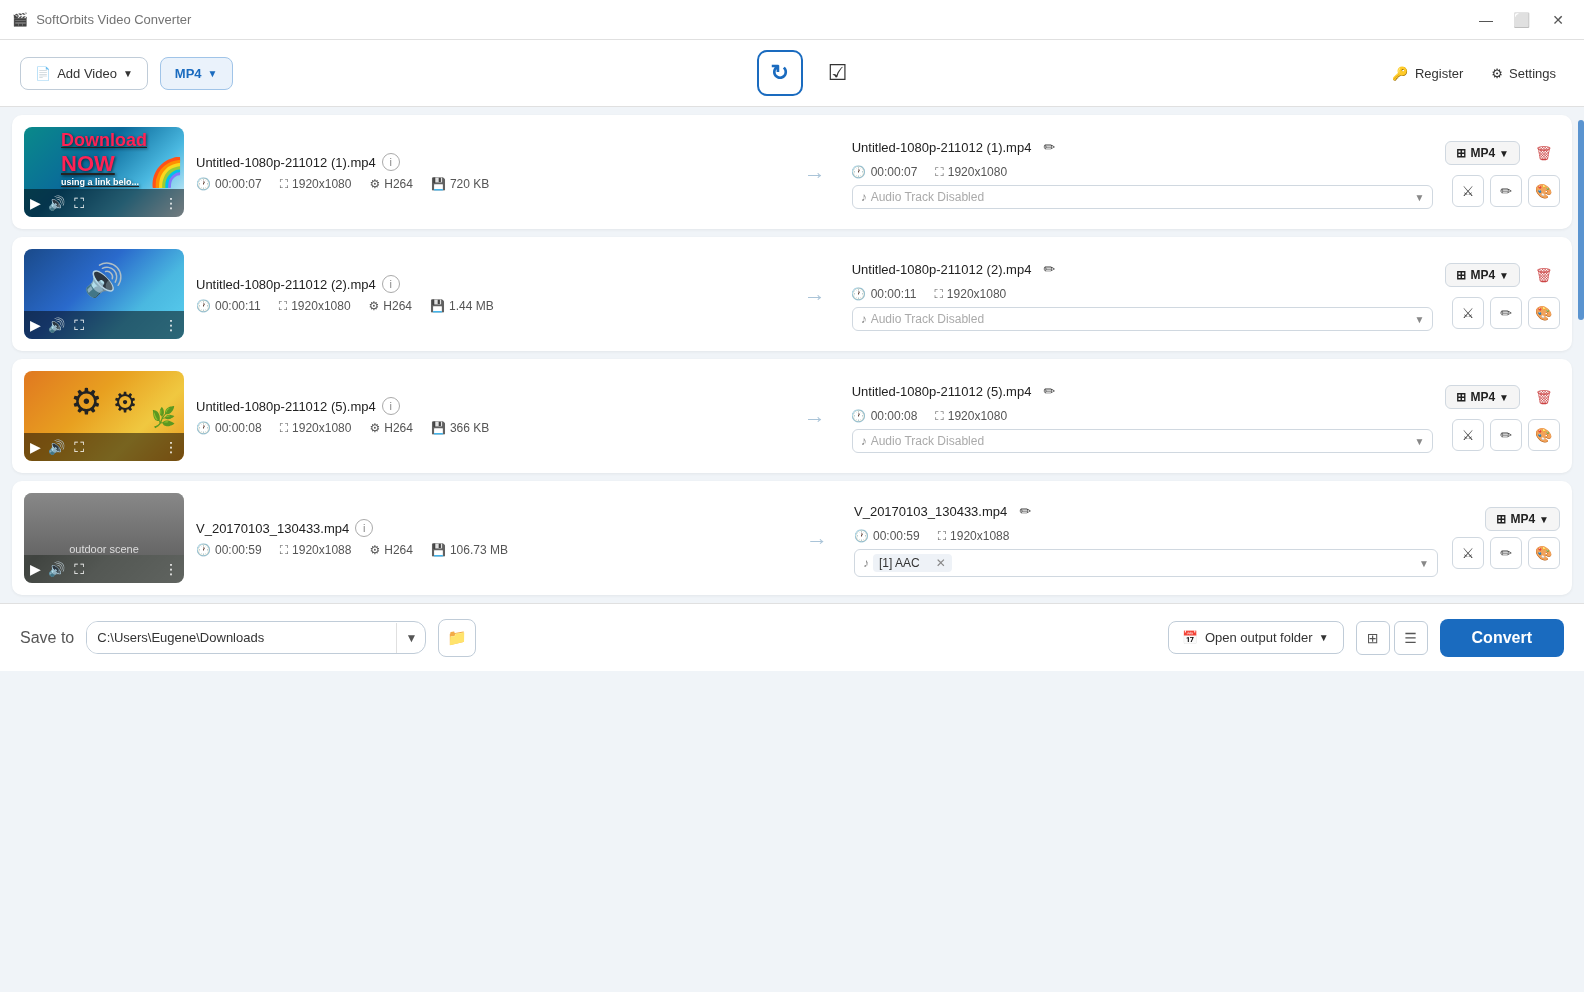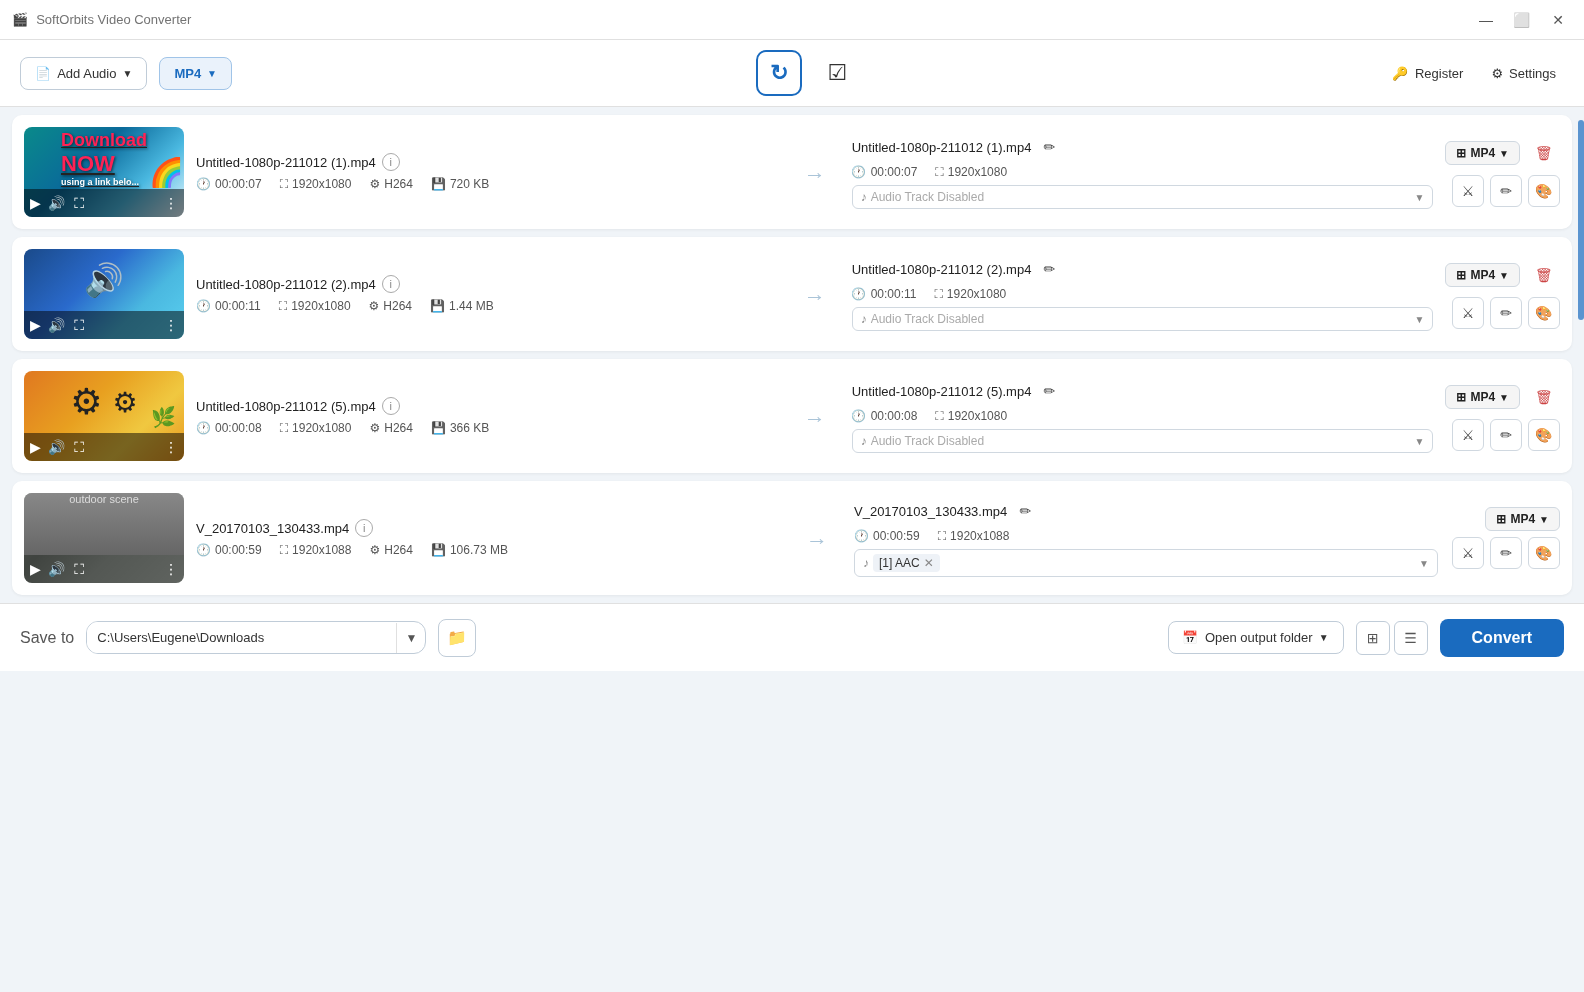--- a/index.html
+++ b/index.html
@@ -73,21 +73,21 @@
     .output-info { flex: 1; min-width: 180px; }
     .output-name { font-size: 13px; font-weight: 500; color: #222; display: flex; align-items: center; gap: 6px; margin-bottom: 6px; }
     .output-meta { display: flex; flex-wrap: wrap; gap: 6px 18px; font-size: 12px; color: #555; margin-bottom: 6px; }
     .audio-dropdown {
       display: flex; align-items: center; background: #fff; border: 1.5px solid #d0d8e0;
       border-radius: 6px; padding: 4px 8px; font-size: 12px; color: #888;
       cursor: pointer; min-width: 140px; gap: 4px;
     }
     .audio-tag {
       display: flex; align-items: center; background: #eef2f7; border-radius: 4px;
-      padding: 2px 6px; font-size: 12px; color: #333; gap: 4px;
+      padding: 2px 6px; font-size: 12px; color: #333; gap: 16px;
     }
     .audio-tag-close { cursor: pointer; color: #888; }
 
     .action-col { display: flex; flex-direction: column; gap: 6px; align-items: flex-end; flex-shrink: 0; min-width: 110px; }
     .format-badge {
       display: flex; align-items: center; gap: 4px; background: #f5f5f5;
       border: 1.5px solid #d0d8e0; border-radius: 6px; padding: 4px 10px;
       font-size: 12px; font-weight: 600; cursor: pointer;
     }
     .action-icons { display: flex; gap: 6px; }
@@ -164,21 +164,21 @@
   <div class="title-bar-controls">
     <button class="title-bar-btn">—</button>
     <button class="title-bar-btn">⬜</button>
     <button class="title-bar-btn close">✕</button>
   </div>
 </div>
 
 <div class="toolbar">
   <button class="btn-add-files">
     <span>📄</span>
-    <span>Add Audio</span>
+    <span>Add Video</span>
     <span style="font-size:10px;">▼</span>
   </button>
   <button class="btn-format">
     <span>MP4</span>
     <span style="font-size:10px;">▼</span>
   </button>
   <div class="toolbar-spacer"></div>
   <button class="btn-refresh">
     <span style="font-size:22px;font-weight:700;">↻</span>
   </button>
@@ -427,21 +427,21 @@
       </div>
       <div class="action-icons">
         <button class="icon-btn">⚔</button>
         <button class="icon-btn">✏</button>
         <button class="icon-btn">🎨</button>
       </div>
     </div>
   </div>
     <div class="file-row">
     <div class="file-thumbnail thumb-4">
-      <div style="position:absolute;top:0;left:0;right:0;bottom:28px;background:linear-gradient(180deg,#888 0%,#666 100%);display:flex;align-items:flex-start;justify-content:center;overflow:hidden;">
+      <div style="position:absolute;top:0;left:0;right:0;bottom:28px;background:linear-gradient(180deg,#888 0%,#666 100%);display:flex;align-items:flex-end;justify-content:center;overflow:hidden;">
       <div style="font-size:11px;color:#ddd;text-align:center;">outdoor scene</div>
     </div>
       <div class="thumb-overlay">
         <span class="thumb-icon">▶</span>
         <span class="thumb-icon">🔊</span>
         <span class="thumb-icon">⛶</span>
         <span class="thumb-icon" style="margin-left:auto;">⋮</span>
       </div>
     </div>
     <div class="file-info">

